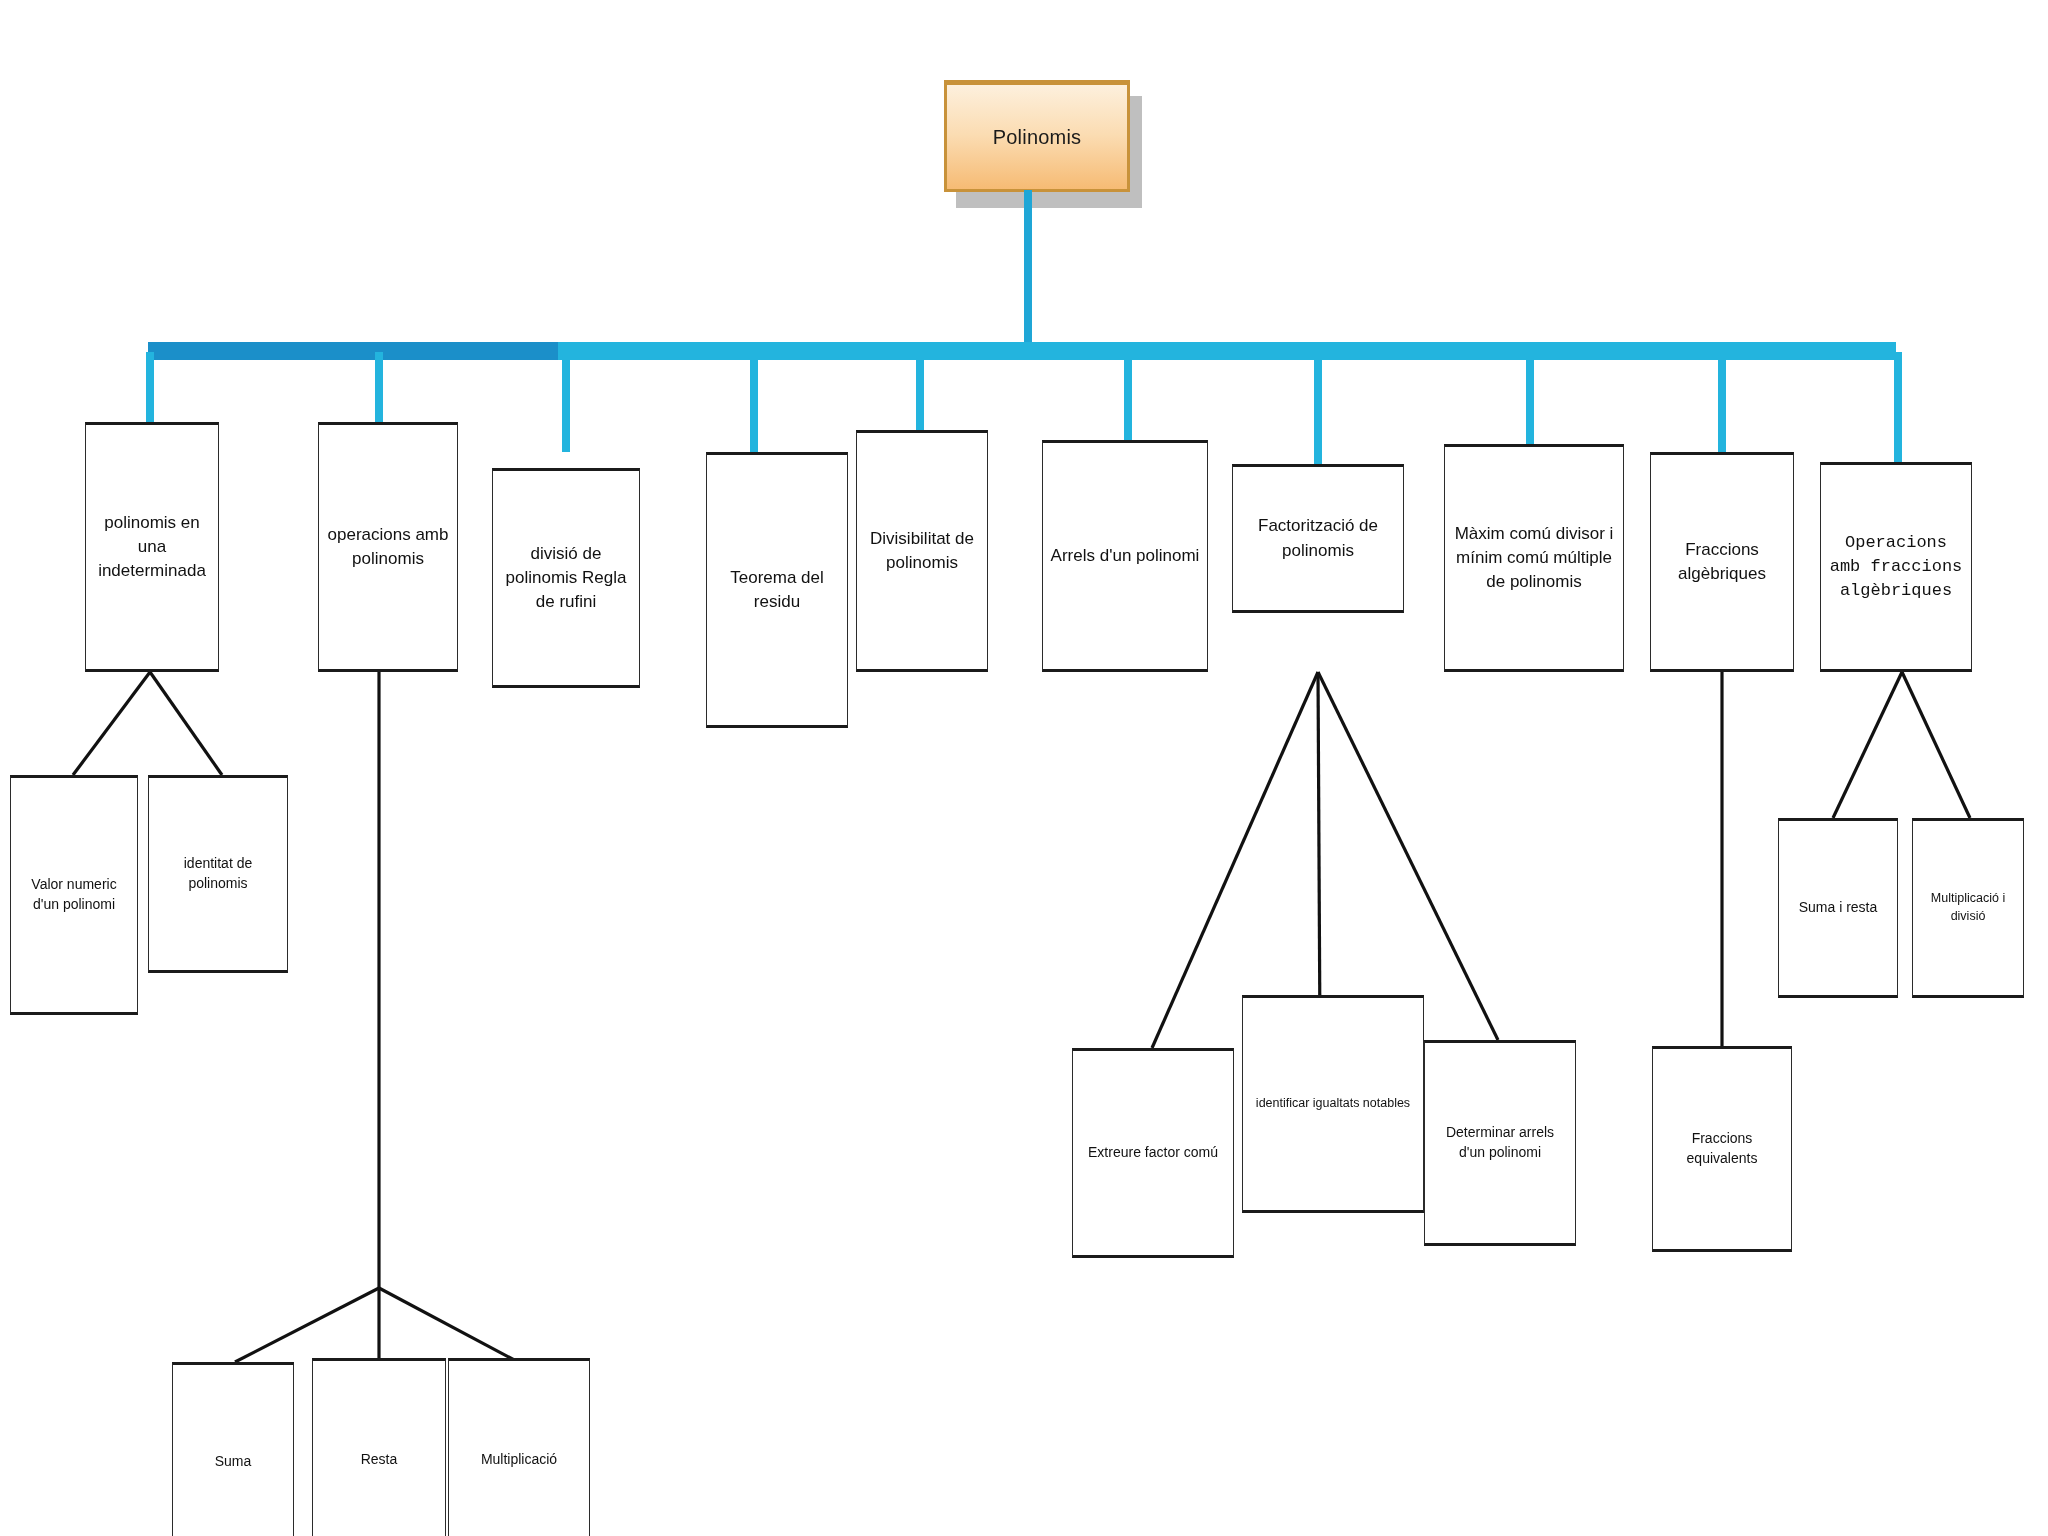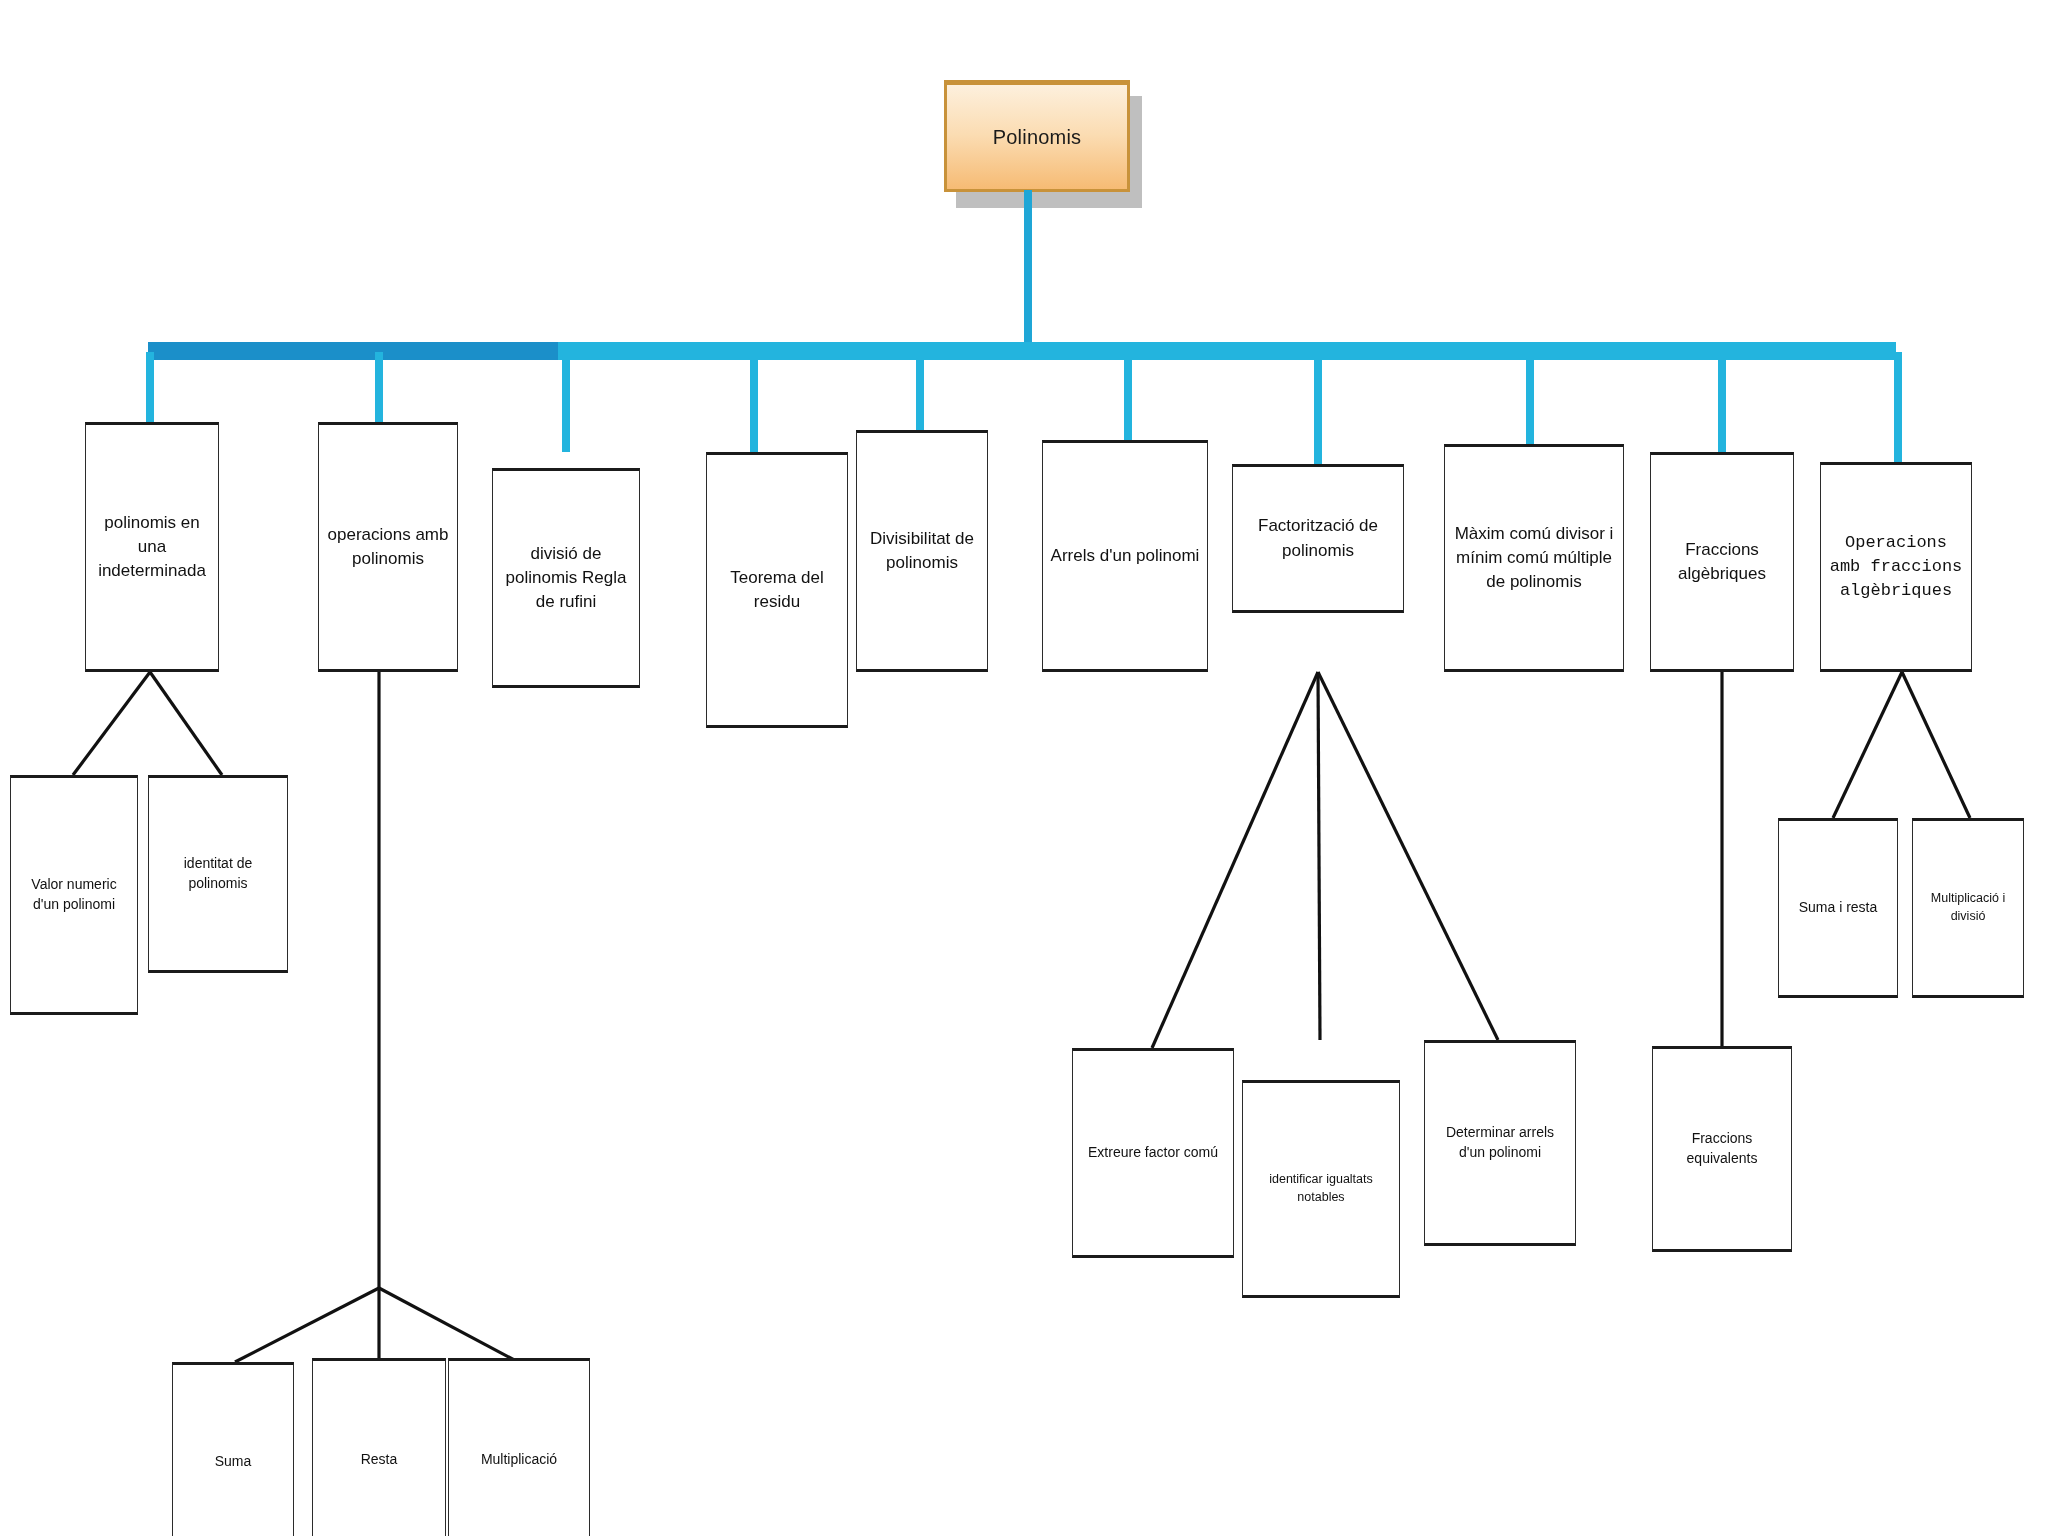--- a/index.html
+++ b/index.html
@@ -173,21 +173,21 @@
   </div>
 
   <div class="node s-sm" style="left:148px; top:775px; width:140px; height:198px;">
     <span class="txt">identitat de polinomis</span>
   </div>
 
   <div class="node s-sm" style="left:1072px; top:1048px; width:162px; height:210px;">
     <span class="txt">Extreure factor comú</span>
   </div>
 
-  <div class="node s-xs" style="left:1242px; top:1080px; width:158px; height:218px;text-align:center;">
+  <div class="node s-xs" style="left:1242px; top:995px; width:182px; height:218px;text-align:center;">
     <span class="txt">identificar igualtats notables</span>
   </div>
 
   <div class="node s-sm" style="left:1424px; top:1040px; width:152px; height:206px;">
     <span class="txt">Determinar arrels d'un polinomi</span>
   </div>
 
   <div class="node s-sm" style="left:1652px; top:1046px; width:140px; height:206px;">
     <span class="txt">Fraccions equivalents</span>
   </div>

